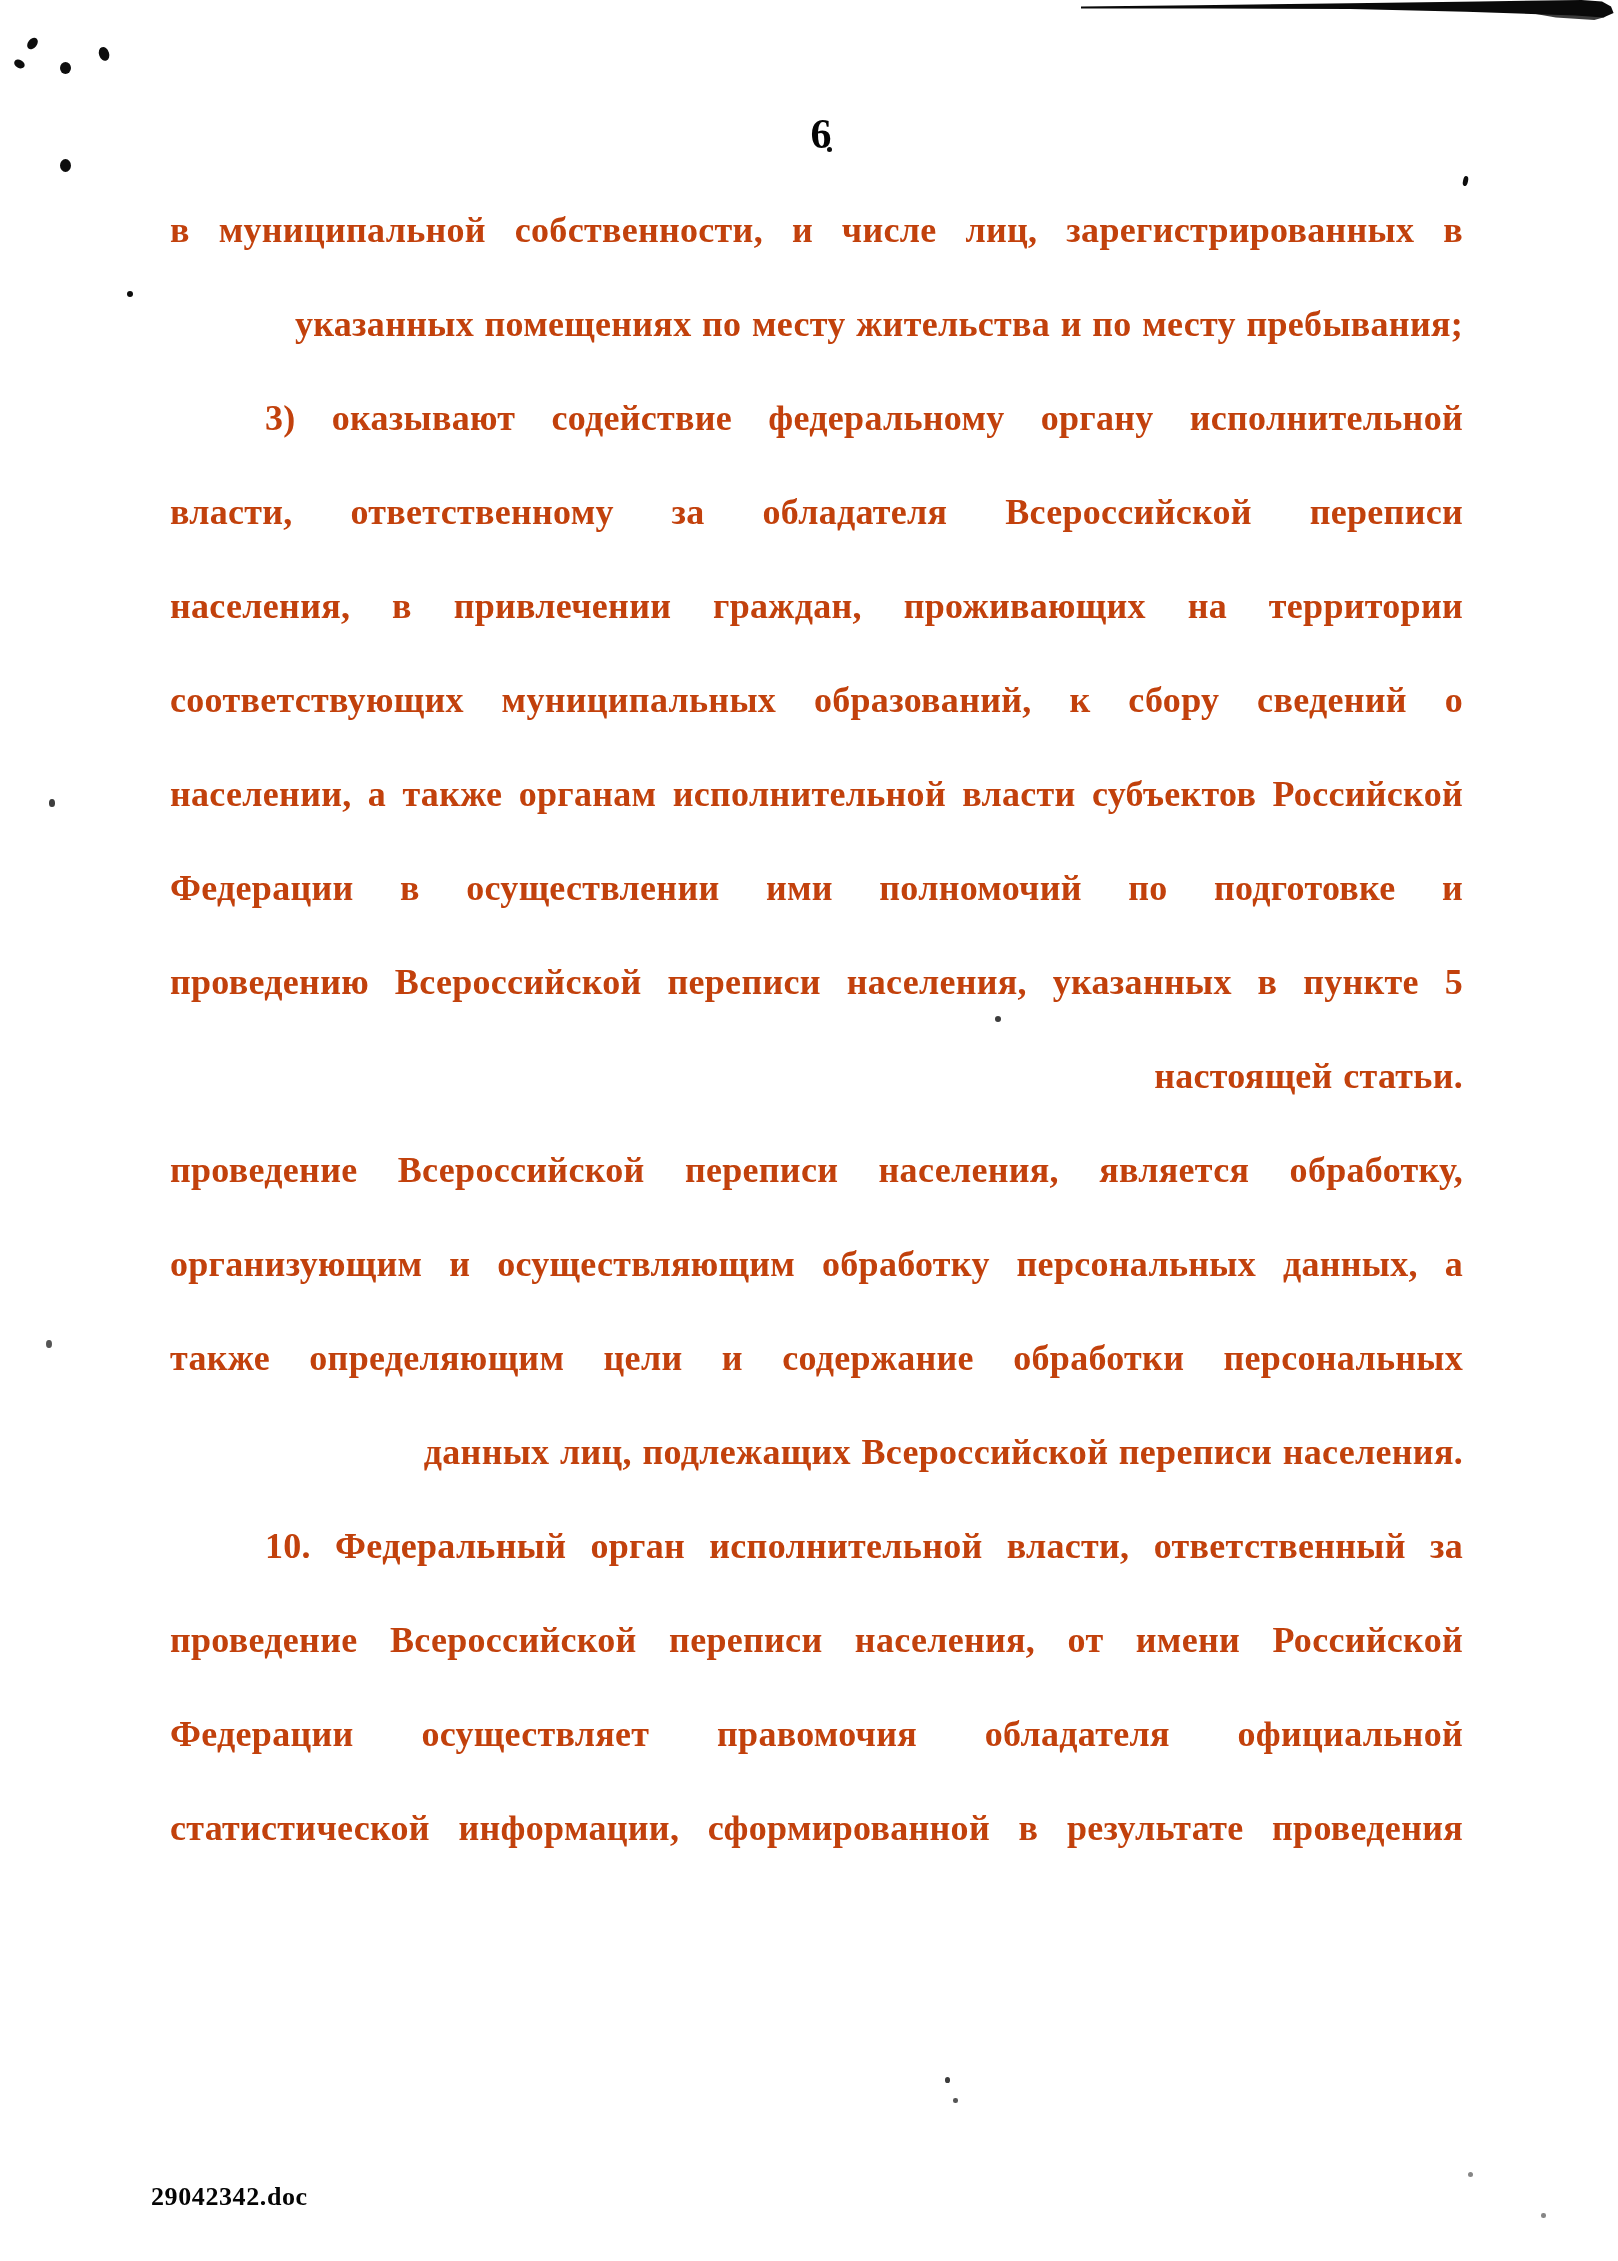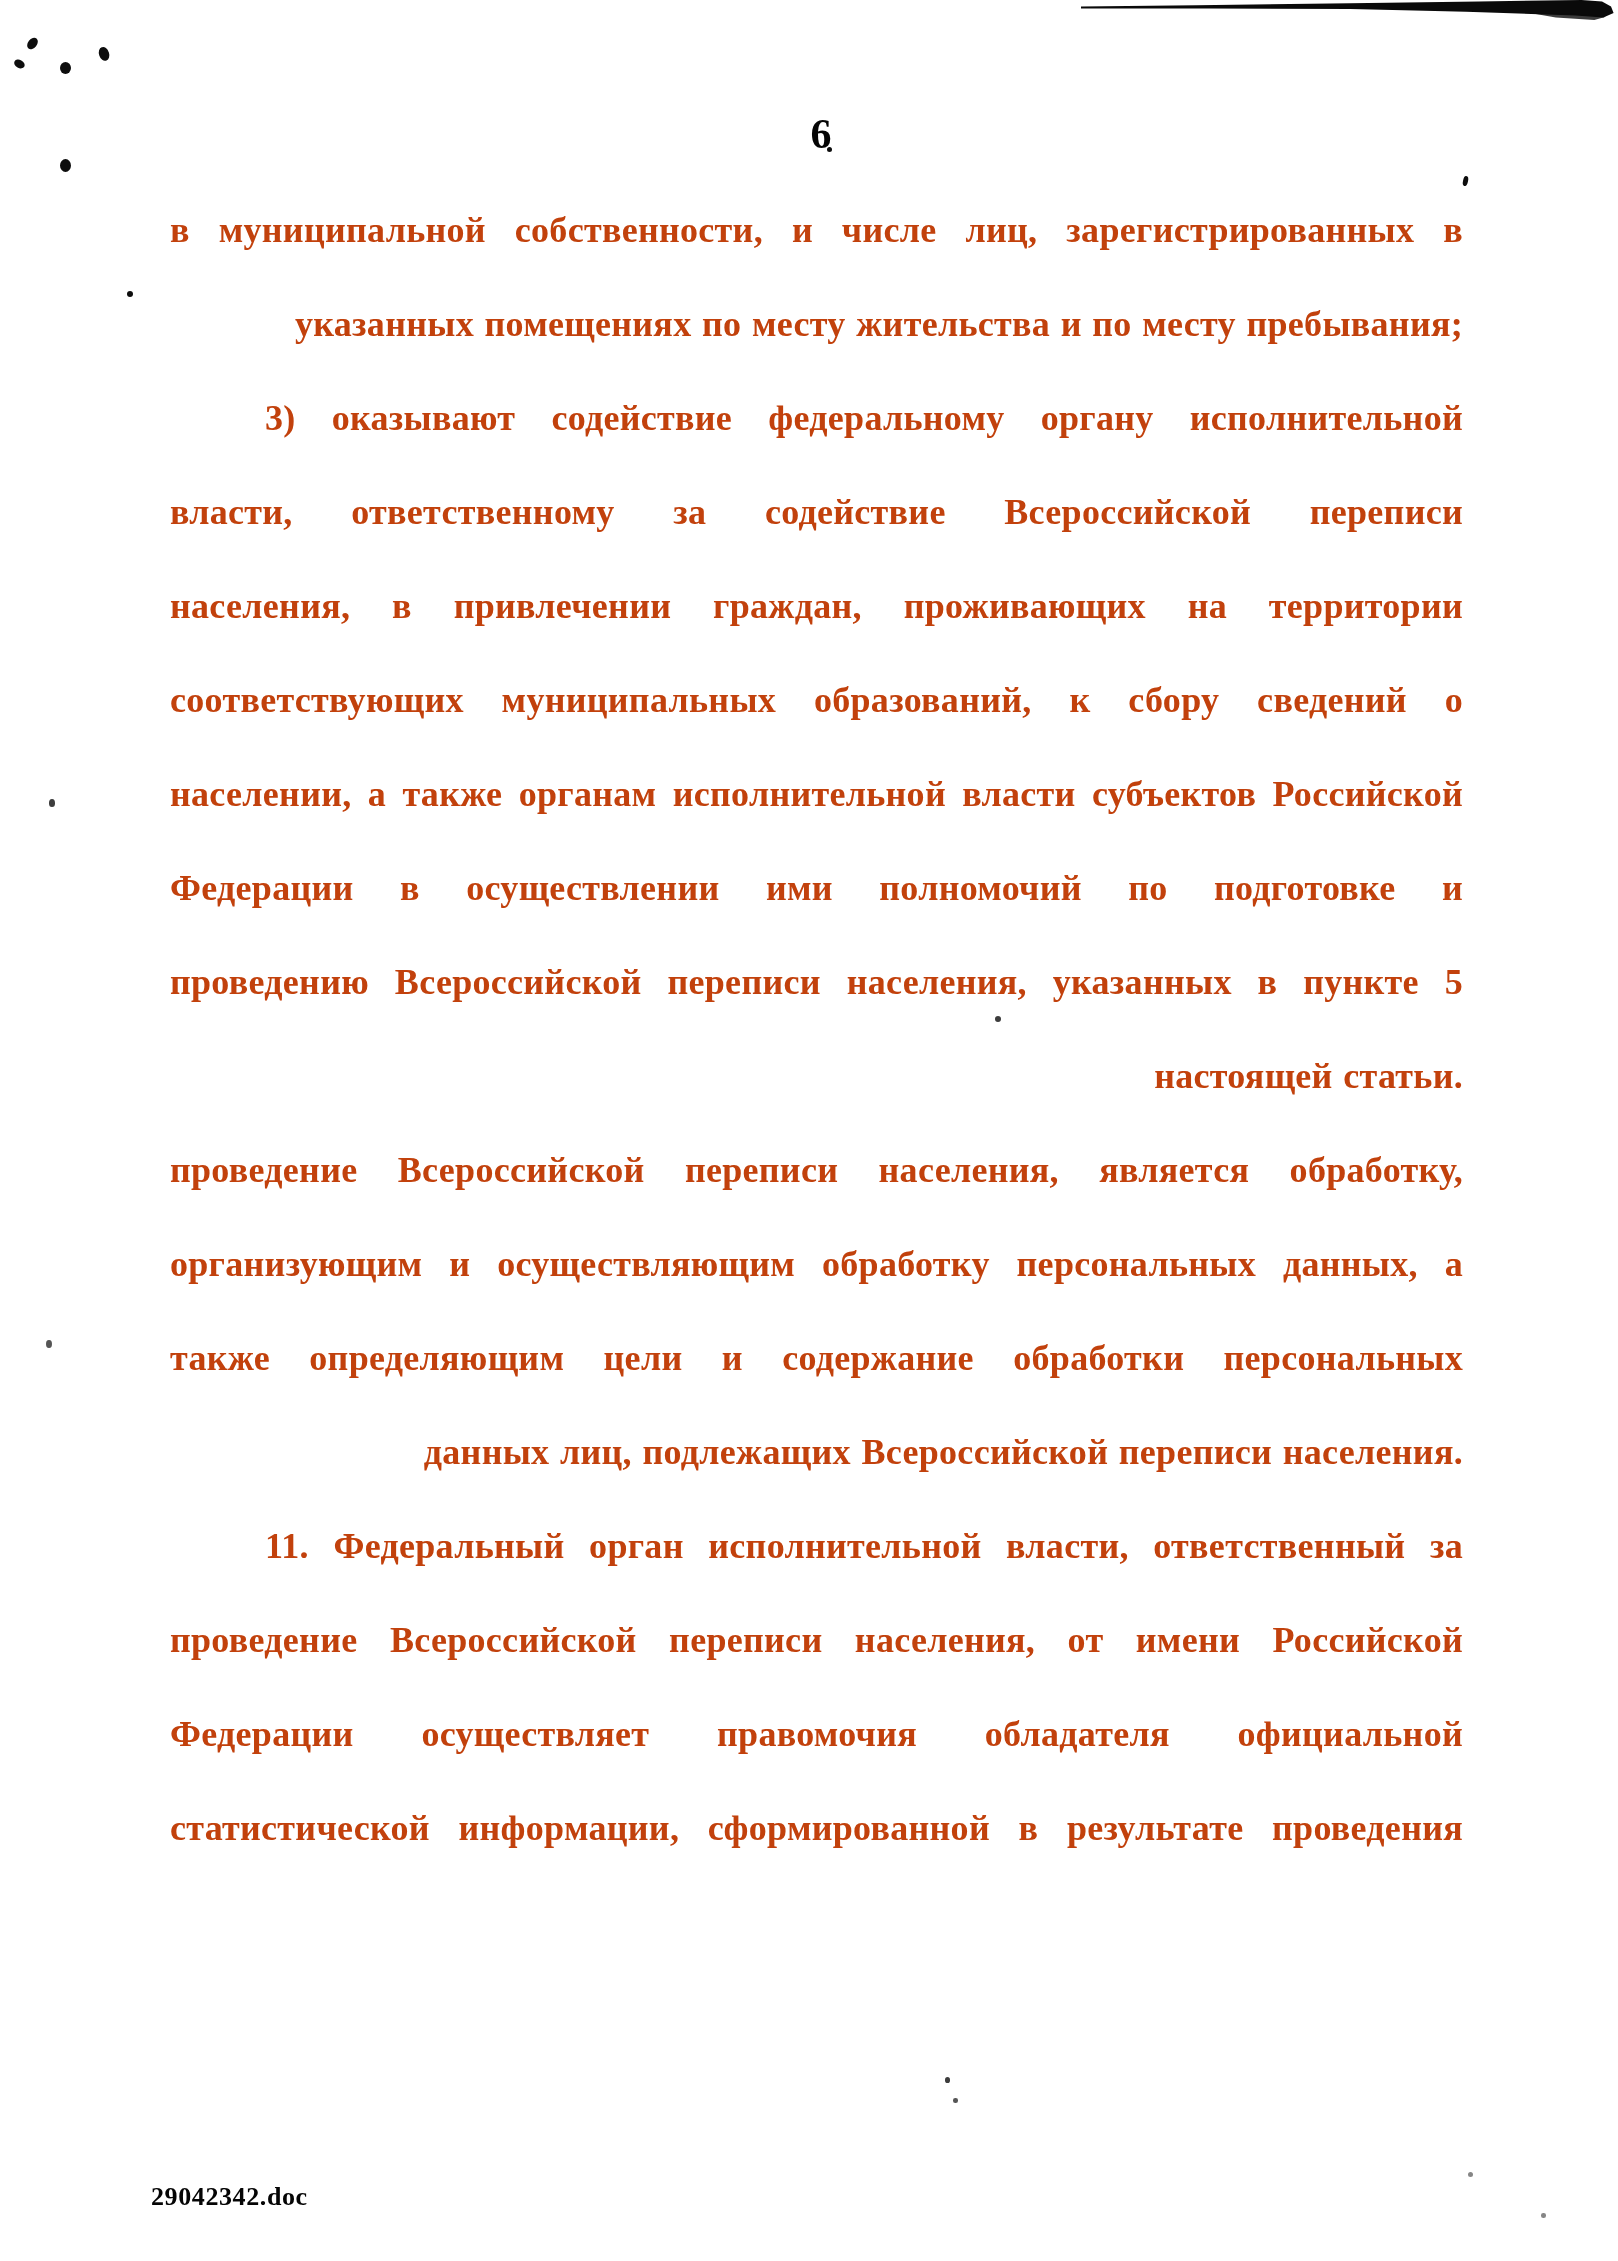--- a/index.html
+++ b/index.html
@@ -79,32 +79,32 @@
   <div class="speck" style="left:953px;top:2098px;width:4.5px;  height:4.5px;  opacity:.7;"></div>
   <div class="speck" style="left:1468px;top:2172px;width:5.1px;  height:5.1px;  opacity:.5;"></div>
   <div class="speck" style="left:1541px;top:2213px;width:4.5px;  height:4.5px;  opacity:.5;"></div>
 
   <div class="page-number">6</div>
 
   <div class="text-block">
     <div class="line j">в муниципальной собственности, и числе лиц, зарегистрированных в</div>
     <div class="line">указанных помещениях по месту жительства и по месту пребывания;</div>
     <div class="line j ind">3) оказывают содействие федеральному органу исполнительной</div>
-    <div class="line j">власти, ответственному за содействие Всероссийской переписи</div>
+    <div class="line j">власти, ответственному за обладателя Всероссийской переписи</div>
     <div class="line j">населения, в привлечении граждан, проживающих на территории</div>
     <div class="line j">соответствующих муниципальных образований, к сбору сведений о</div>
     <div class="line j">населении, а также органам исполнительной власти субъектов Российской</div>
     <div class="line j">Федерации в осуществлении ими полномочий по подготовке и</div>
     <div class="line j">проведению Всероссийской переписи населения, указанных в пункте 5</div>
     <div class="line">настоящей статьи.</div>
     <div class="line j">проведение Всероссийской переписи населения, является обработку,</div>
     <div class="line j">организующим и осуществляющим обработку персональных данных, а</div>
     <div class="line j">также определяющим цели и содержание обработки персональных</div>
     <div class="line">данных лиц, подлежащих Всероссийской переписи населения.</div>
-    <div class="line j ind">11. Федеральный орган исполнительной власти, ответственный за</div>
+    <div class="line j ind">10. Федеральный орган исполнительной власти, ответственный за</div>
     <div class="line j">проведение Всероссийской переписи населения, от имени Российской</div>
     <div class="line j">Федерации осуществляет правомочия обладателя официальной</div>
     <div class="line j">статистической информации, сформированной в результате проведения</div>
   </div>
 
   <div class="footer">29042342.doc</div>
 
 </div>
 
 

